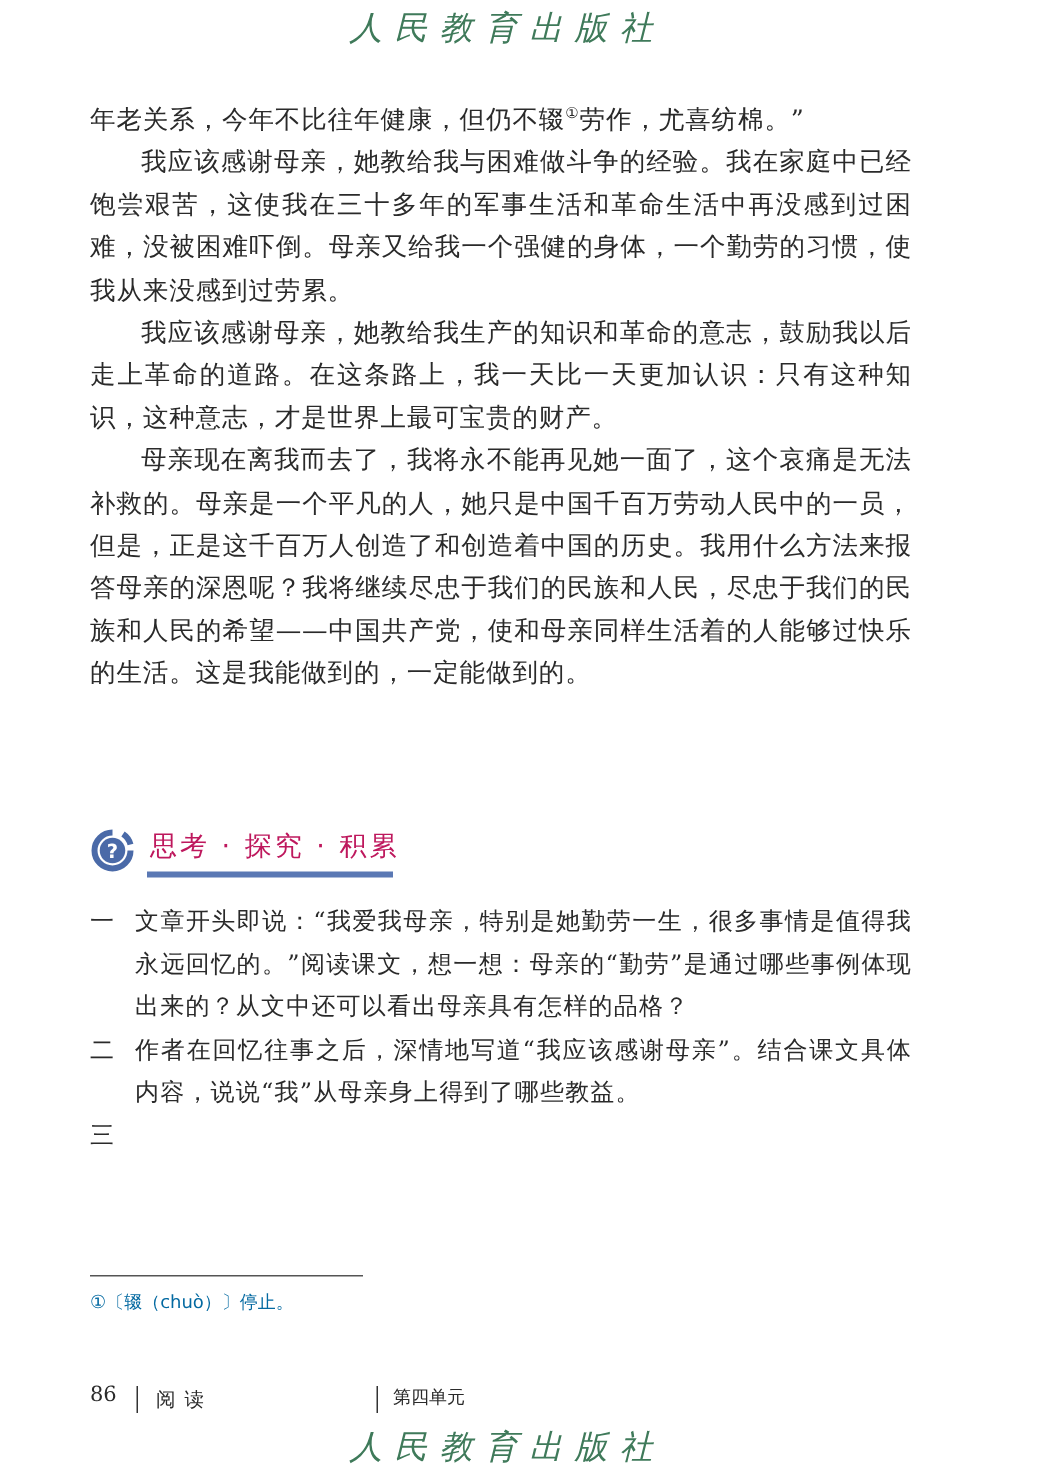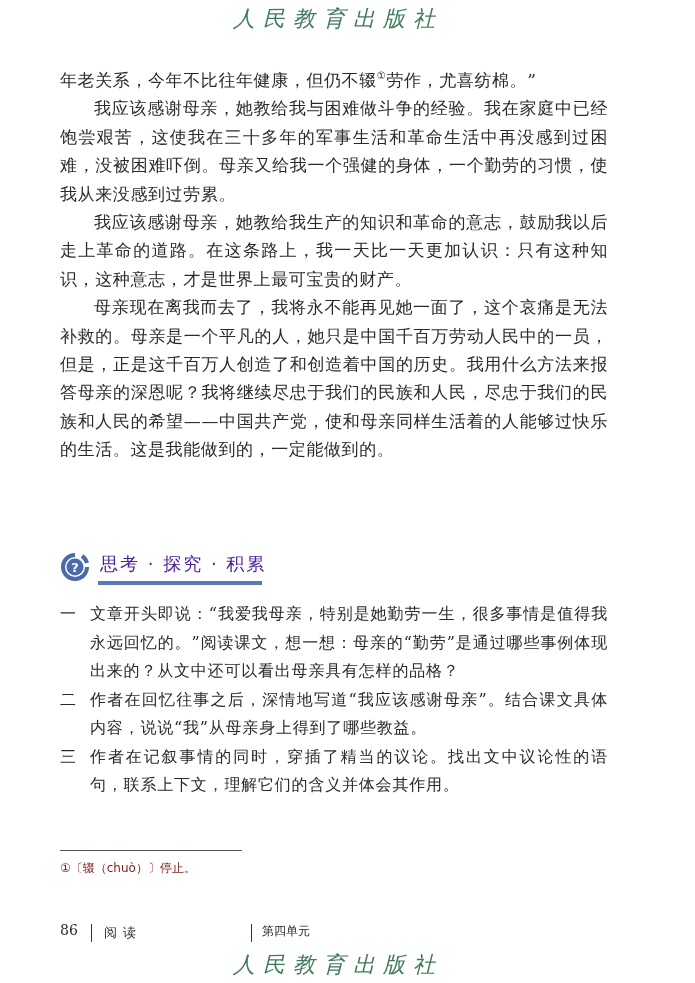--- a/index.html
+++ b/index.html
@@ -62,21 +62,21 @@
       left: 0;
       top: 2px;
       width: 30px;
       height: 30px;
     }
     .section-title {
       position: absolute;
       left: 40px;
       top: 2px;
       font-size: 18px;
-      color: #4c1d95;
+      color: #be185d;
       letter-spacing: 2px;
       font-family: "DejaVu Sans", "Liberation Sans", sans-serif;
     }
     .section-underline {
       position: absolute;
       left: 38px;
       top: 31px;
       width: 164px;
       height: 4px;
       background: #5a78b4;
@@ -109,21 +109,21 @@
       width: 182px;
       height: 1px;
       background: #555;
     }
     .footnote {
       position: absolute;
       left: 60px;
       top: 860px;
       font-size: 12px;
       font-family: "DejaVu Sans", "Liberation Sans", sans-serif;
-      color: #7f1d1d;
+      color: #0369a1;
     }
 
     .page-footer {
       position: absolute;
       left: 0;
       top: 922px;
       width: 580px;
       height: 24px;
       font-size: 13px;
     }
@@ -185,21 +185,20 @@
   <div class="question">
     <span class="q-num">一</span>
     <span>文章开头即说：“我爱我母亲，特别是她勤劳一生，很多事情是值得我永远回忆的。”阅读课文，想一想：母亲的“勤劳”是通过哪些事例体现出来的？从文中还可以看出母亲具有怎样的品格？</span>
   </div>
   <div class="question">
     <span class="q-num">二</span>
     <span>作者在回忆往事之后，深情地写道“我应该感谢母亲”。结合课文具体内容，说说“我”从母亲身上得到了哪些教益。</span>
   </div>
   <div class="question">
     <span class="q-num">三</span>
-    <span>作者在记叙事情的同时，穿插了精当的议论。找出文中议论性的语句，联系上下文，理解它们的含义并体会其作用。</span>
   </div>
 </div>
 
 <div class="footnote-rule"></div>
 <div class="footnote">①〔辍（chuò）〕停止。</div>
 
 <div class="page-footer">
   <span class="page-number">86</span>
   <div class="footer-sep sep-1"></div>
   <span class="section-name">阅读</span>

